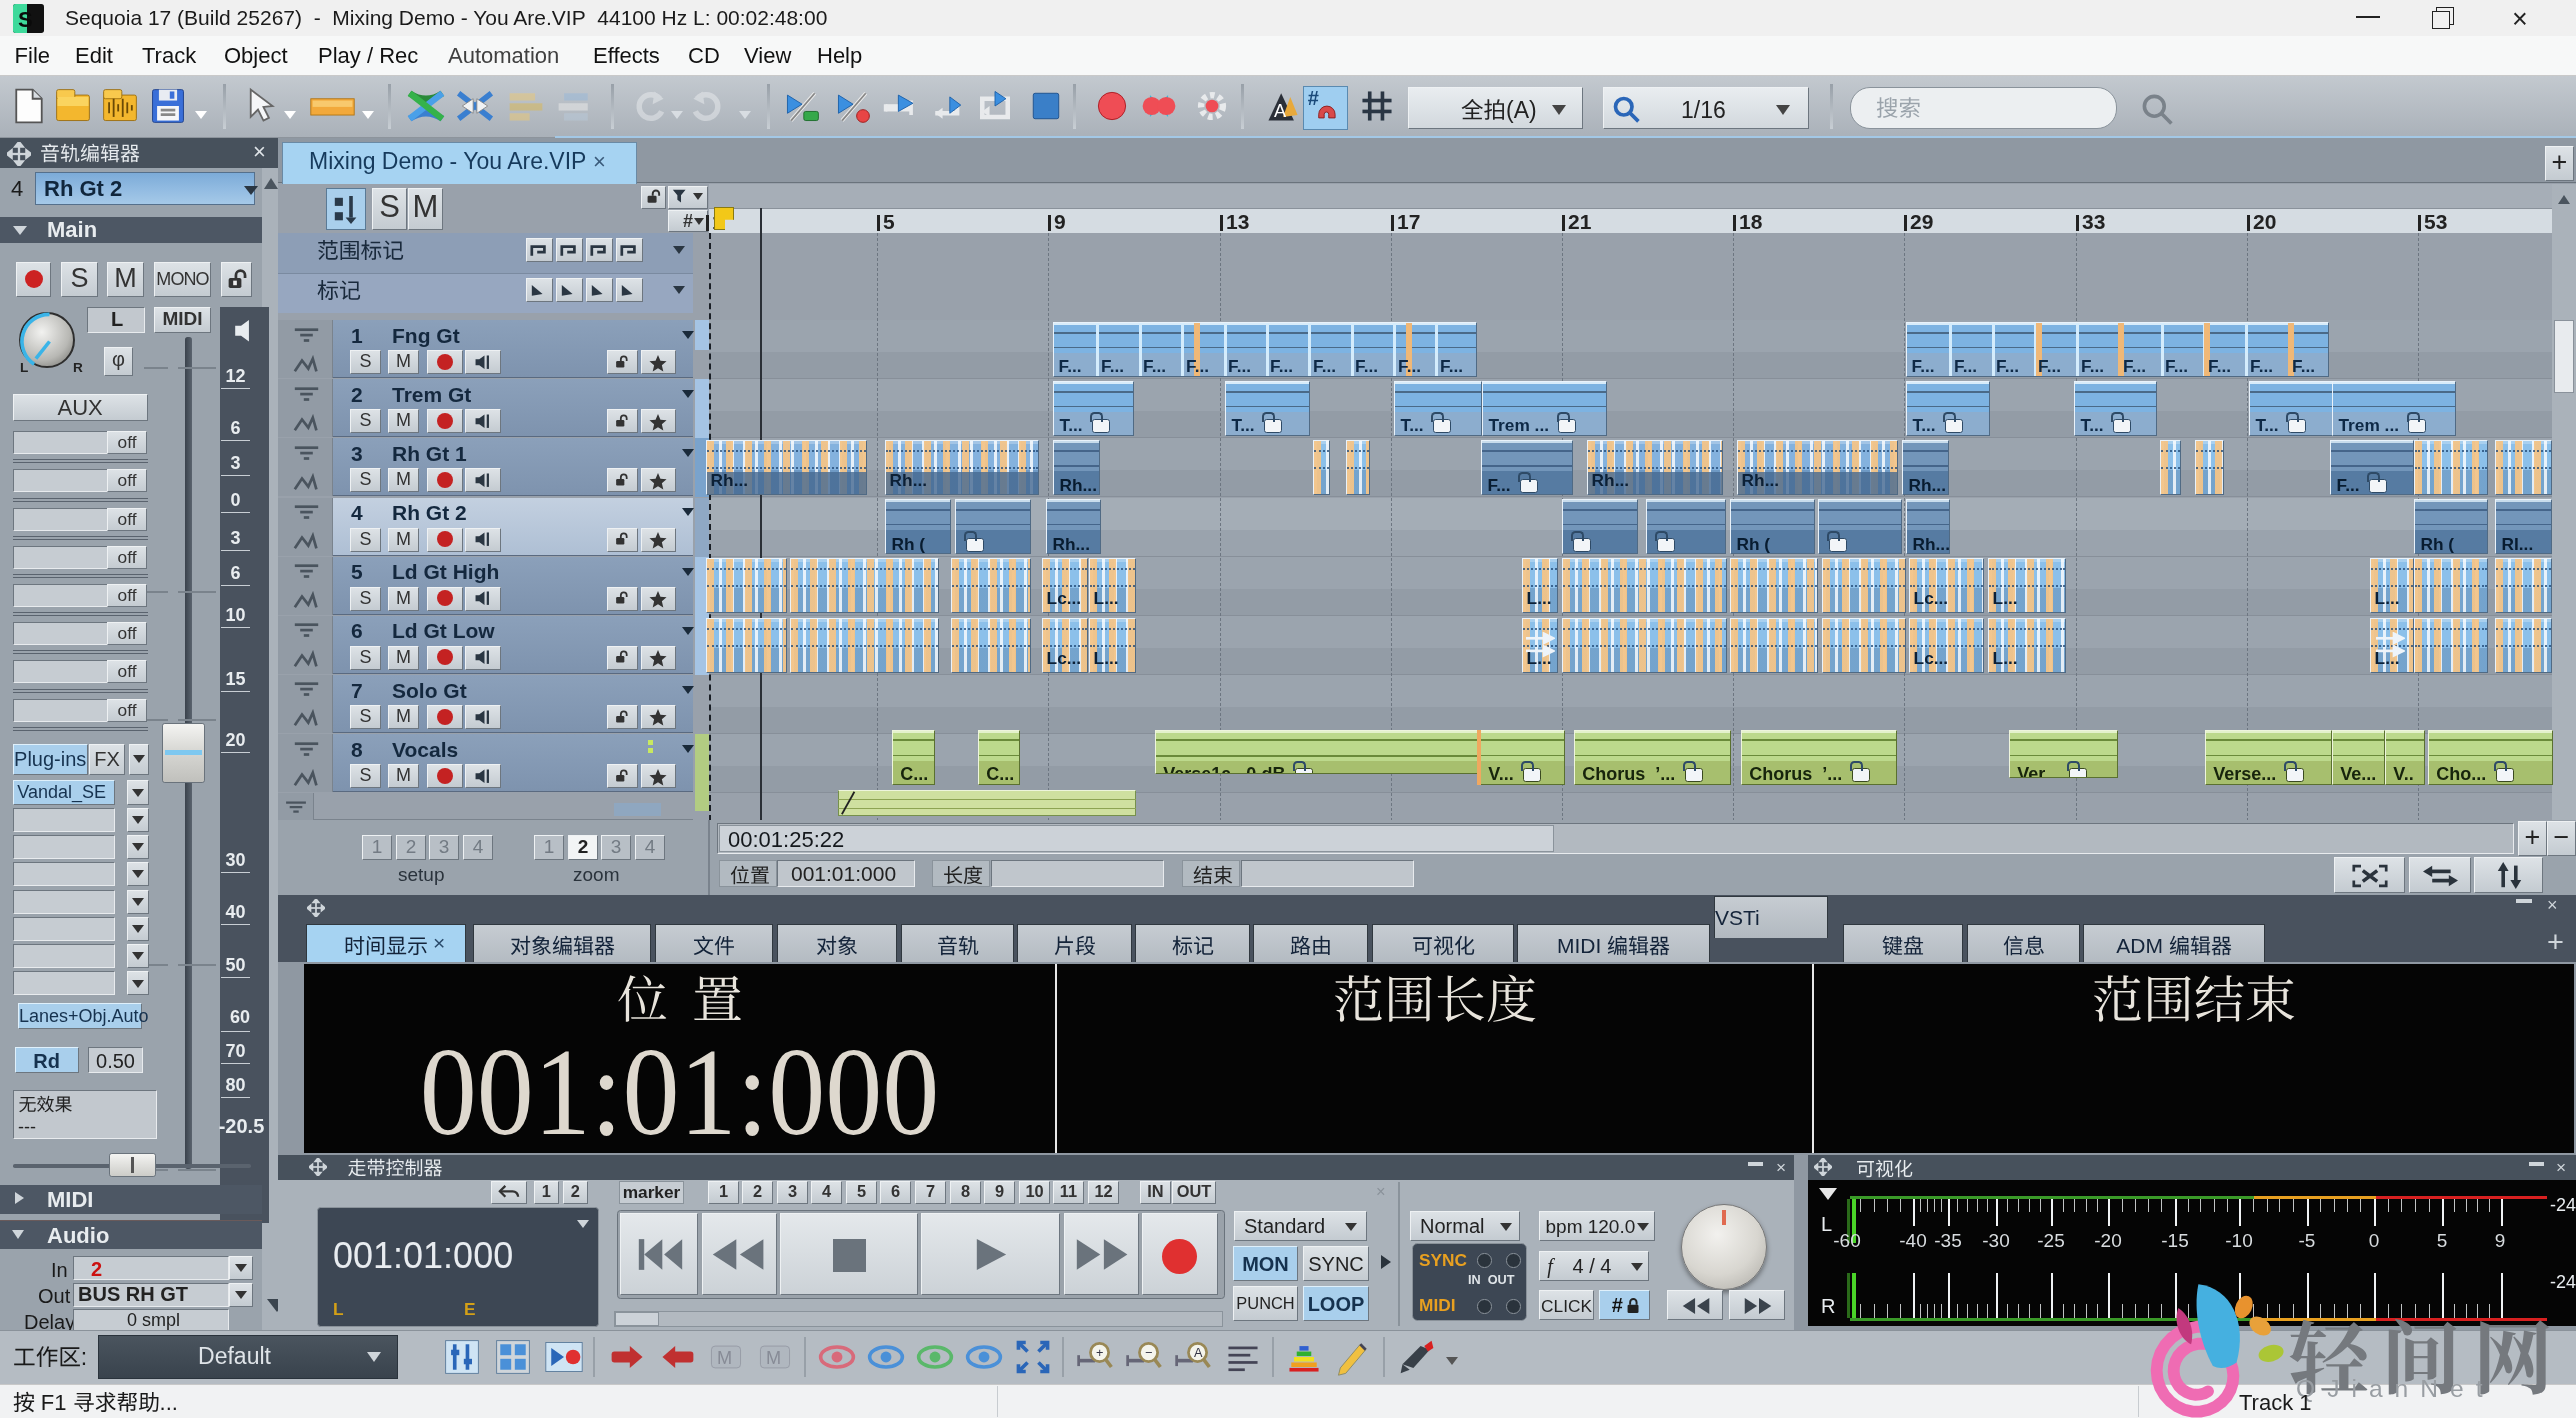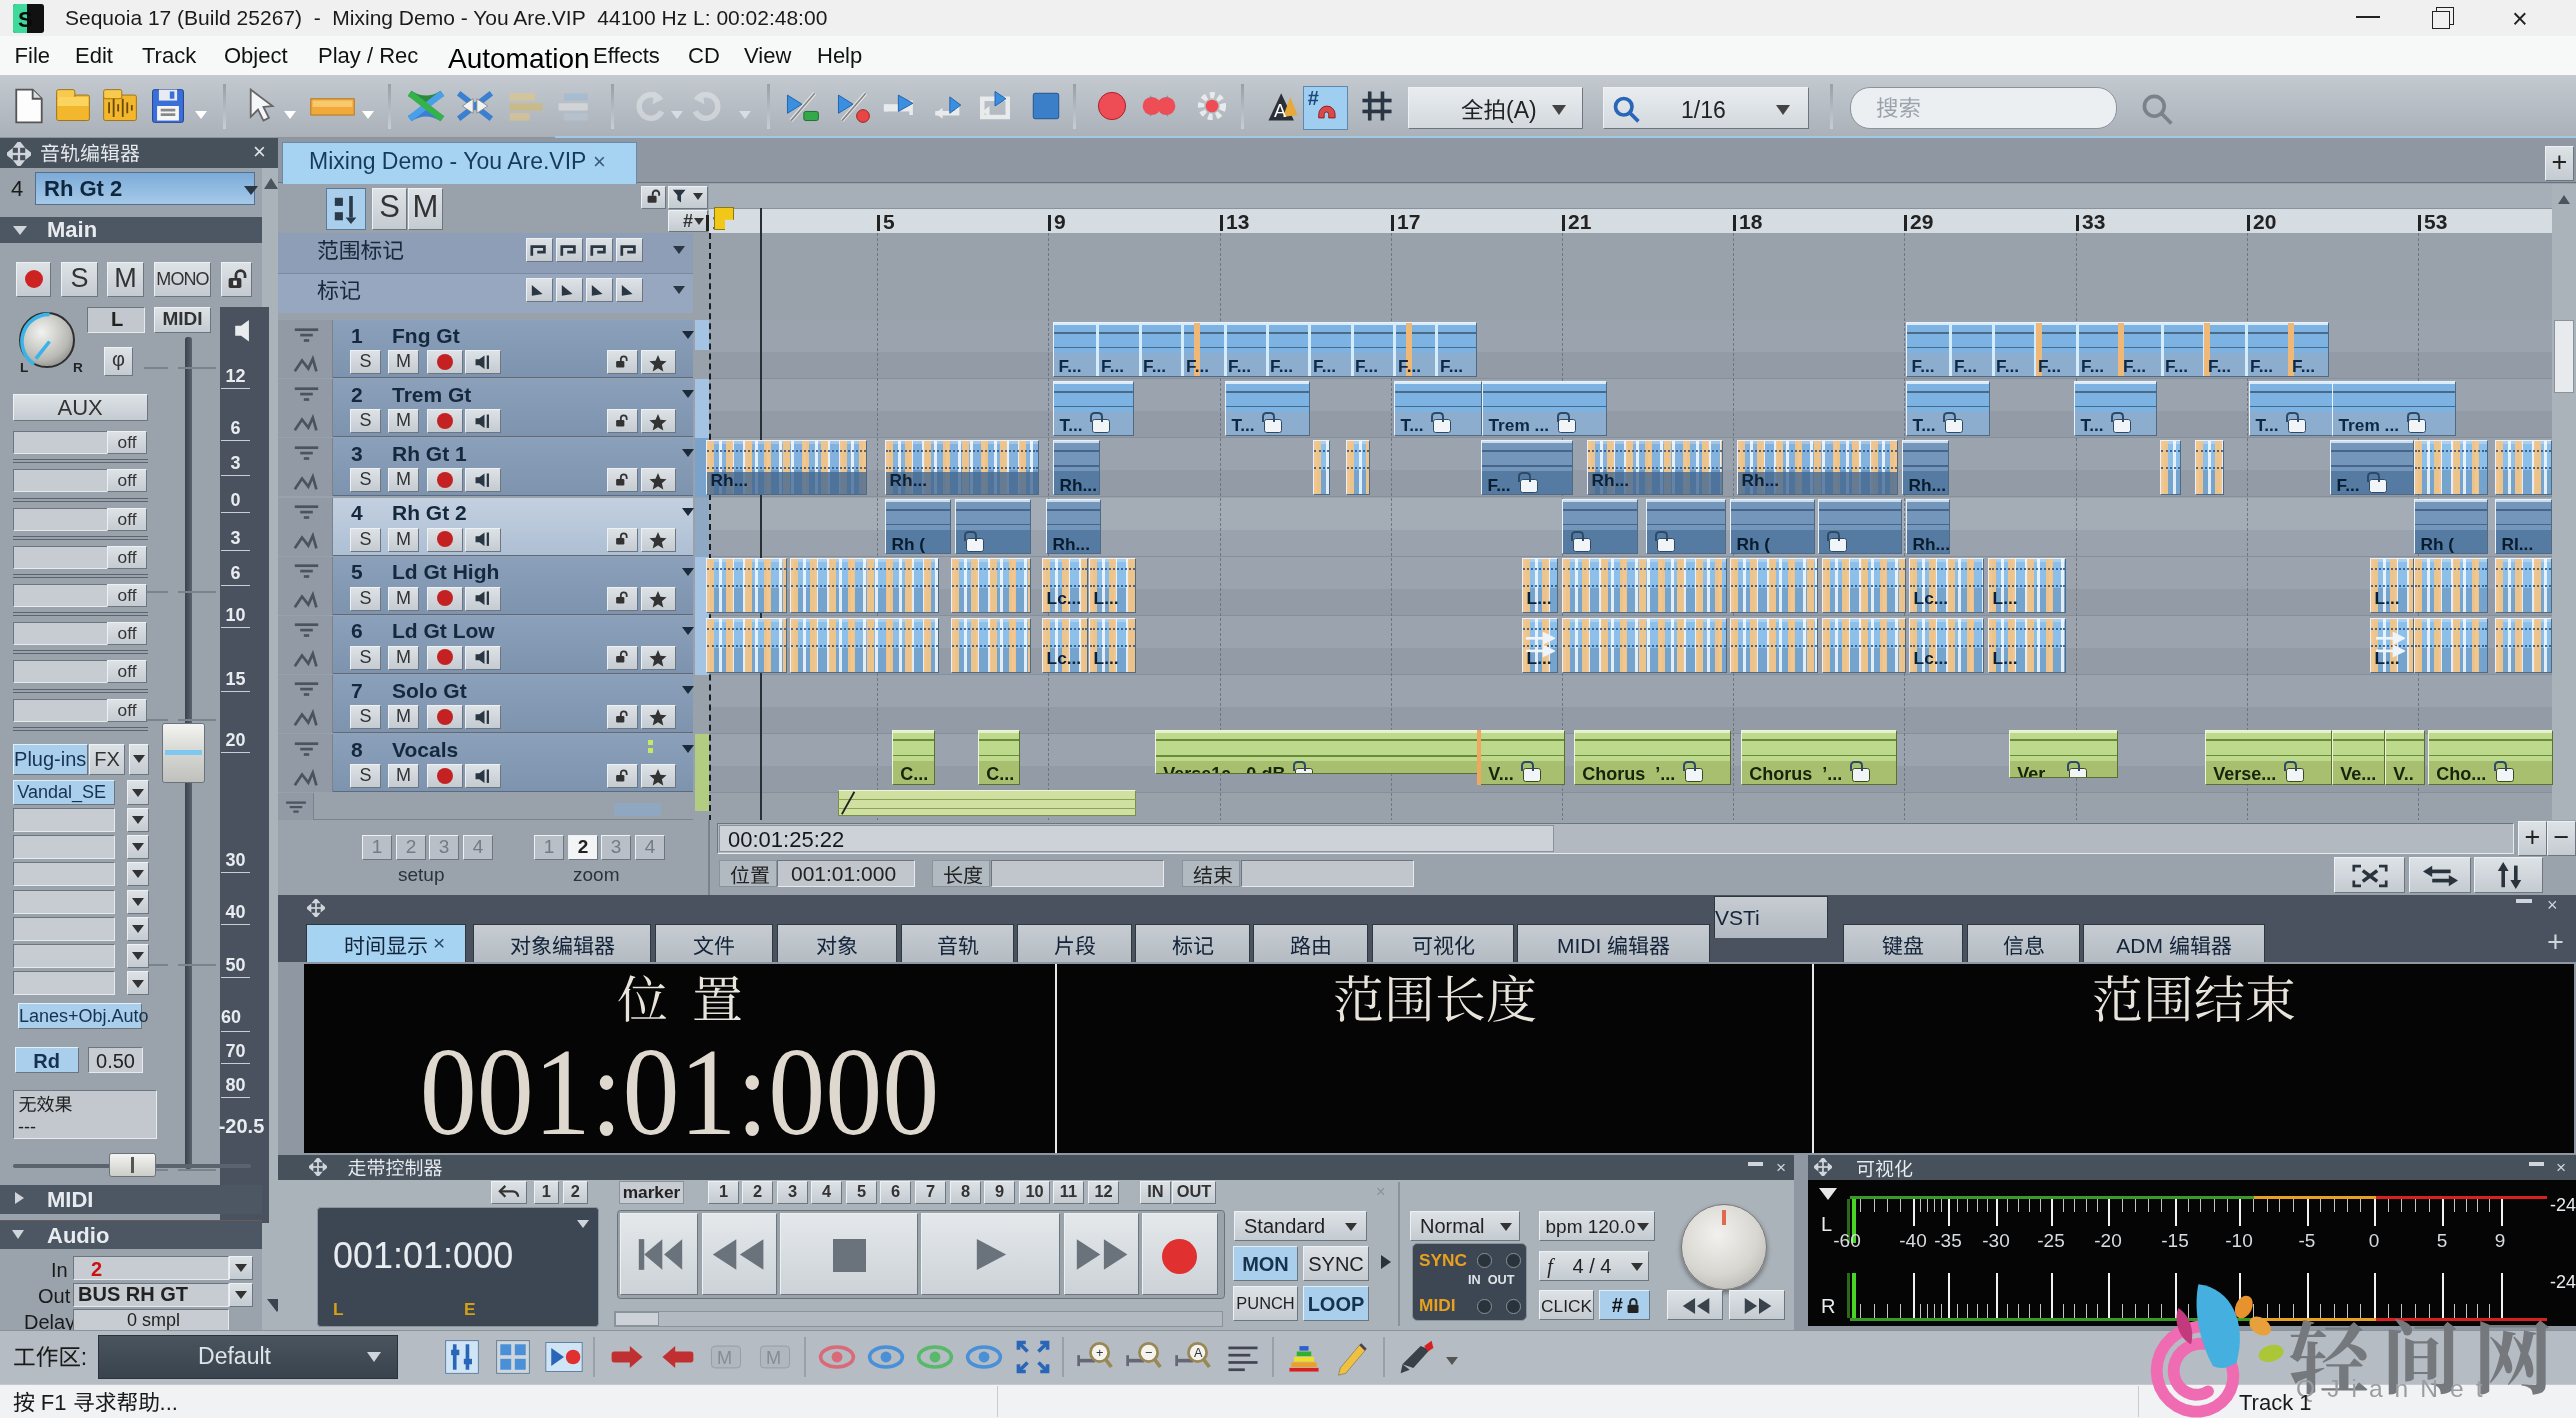--- a/index.html
+++ b/index.html
@@ -91,21 +91,21 @@
 <div class="ab" style="left:2356px;top:15.5px;width:24px;height:2.7px;background:#222"></div>
 <div class="ab" style="left:2436px;top:7.3px;width:18px;height:18px;border:1.8px solid #222"></div>
 <div class="ab" style="left:2432px;top:11px;width:18px;height:18px;border:1.8px solid #222;background:#f0f0f0"></div>
 <div class="ab" style="left:2512px;top:3.6px;font-size:27px;color:#222;font-weight:300">×</div>
 <div class="ab" style="left:0;top:36px;width:2576px;height:40px;background:#f7f8f8;border-bottom:0.9px solid #c9c9c9"></div>
 <div class="ab" style="left:14.6px;top:43px;font-size:22px;color:#111">File</div>
 <div class="ab" style="left:75px;top:43px;font-size:22px;color:#111">Edit</div>
 <div class="ab" style="left:142px;top:43px;font-size:22px;color:#111">Track</div>
 <div class="ab" style="left:224px;top:43px;font-size:22px;color:#111">Object</div>
 <div class="ab" style="left:318px;top:43px;font-size:22px;color:#111">Play / Rec</div>
-<div class="ab" style="left:448px;top:43px;font-size:28px;color:#000000">Automation</div>
+<div class="ab" style="left:448px;top:43px;font-size:22px;color:#404040">Automation</div>
 <div class="ab" style="left:593px;top:43px;font-size:22px;color:#111">Effects</div>
 <div class="ab" style="left:688px;top:43px;font-size:22px;color:#111">CD</div>
 <div class="ab" style="left:744px;top:43px;font-size:22px;color:#111">View</div>
 <div class="ab" style="left:817px;top:43px;font-size:22px;color:#111">Help</div>
 <div class="ab" style="left:0;top:76px;width:2576px;height:62px;background:linear-gradient(#c3c9cf,#aab1b9);border-bottom:0.9px solid #8d949c"></div>
 <div class="ab" style="left:9px;top:86px;width:40px;height:40px"><svg width="40" height="40" viewBox="0 0 44 44">
       <path d="M8 4h18l10 10v26H8z" fill="#fdfdfd" stroke="#555" stroke-width="2"></path>
       <path d="M26 4v10h10" fill="#d8dde2" stroke="#555" stroke-width="2"></path>
     </svg></div>
 <div class="ab" style="left:53px;top:86px;width:40px;height:40px"><svg width="40" height="40" viewBox="0 0 44 44">
@@ -344,21 +344,21 @@
 <div class="ab" style="left:221px;top:453px;width:29px;text-align:center;font-size:18px;font-weight:bold;color:#e8ecef;border-bottom:1.8px solid #c8ced4;padding-bottom:0.9px">3</div>
 <div class="ab" style="left:221px;top:490px;width:29px;text-align:center;font-size:18px;font-weight:bold;color:#e8ecef;border-bottom:1.8px solid #c8ced4;padding-bottom:0.9px">0</div>
 <div class="ab" style="left:221px;top:528px;width:29px;text-align:center;font-size:18px;font-weight:bold;color:#e8ecef;border-bottom:1.8px solid #c8ced4;padding-bottom:0.9px">3</div>
 <div class="ab" style="left:221px;top:563px;width:29px;text-align:center;font-size:18px;font-weight:bold;color:#e8ecef;border-bottom:1.8px solid #c8ced4;padding-bottom:0.9px">6</div>
 <div class="ab" style="left:221px;top:605px;width:29px;text-align:center;font-size:18px;font-weight:bold;color:#e8ecef;border-bottom:1.8px solid #c8ced4;padding-bottom:0.9px">10</div>
 <div class="ab" style="left:221px;top:669px;width:29px;text-align:center;font-size:18px;font-weight:bold;color:#e8ecef;border-bottom:1.8px solid #c8ced4;padding-bottom:0.9px">15</div>
 <div class="ab" style="left:221px;top:730px;width:29px;text-align:center;font-size:18px;font-weight:bold;color:#e8ecef;border-bottom:1.8px solid #c8ced4;padding-bottom:0.9px">20</div>
 <div class="ab" style="left:221px;top:850px;width:29px;text-align:center;font-size:18px;font-weight:bold;color:#e8ecef;border-bottom:1.8px solid #c8ced4;padding-bottom:0.9px">30</div>
 <div class="ab" style="left:221px;top:902px;width:29px;text-align:center;font-size:18px;font-weight:bold;color:#e8ecef;border-bottom:1.8px solid #c8ced4;padding-bottom:0.9px">40</div>
 <div class="ab" style="left:221px;top:955px;width:29px;text-align:center;font-size:18px;font-weight:bold;color:#e8ecef;border-bottom:1.8px solid #c8ced4;padding-bottom:0.9px">50</div>
-<div class="ab" style="left:221px;top:1007px;width:29px;text-align:left;font-size:18px;font-weight:bold;color:#e8ecef;border-bottom:1.8px solid #c8ced4;padding-bottom:3px">60</div>
+<div class="ab" style="left:221px;top:1007px;width:29px;text-align:right;font-size:18px;font-weight:bold;color:#e8ecef;border-bottom:1.8px solid #c8ced4;padding-bottom:3px">60</div>
 <div class="ab" style="left:221px;top:1041px;width:29px;text-align:center;font-size:18px;font-weight:bold;color:#e8ecef;border-bottom:1.8px solid #c8ced4;padding-bottom:0.9px">70</div>
 <div class="ab" style="left:221px;top:1075px;width:29px;text-align:center;font-size:18px;font-weight:bold;color:#e8ecef;border-bottom:1.8px solid #c8ced4;padding-bottom:0.9px">80</div>
 <div class="ab" style="left:218px;top:1115px;width:47px;text-align:center;font-size:20px;font-weight:bold;color:#e8ecef">-20.5</div>
 <div class="ab" style="left:185px;top:337px;width:7.3px;height:832px;background:linear-gradient(90deg,#3a424c,#5a636e);border-radius:2.7px"></div>
 <div class="ab" style="left:162px;top:723px;width:43px;height:60px;background:linear-gradient(#f4f4f2,#d8d8d4 45%,#c0c0bc);border:0.9px solid #6a737c;border-radius:2.7px"></div>
 <div class="ab" style="left:165px;top:750px;width:37px;height:4.5px;background:#7ec8f0"></div>
 <div class="ab" style="left:144px;top:367px;width:24px;height:1.8px;background:#7a838c"></div>
 <div class="ab" style="left:178px;top:367px;width:38px;height:1.8px;background:#7a838c"></div>
 <div class="ab" style="left:144px;top:591px;width:24px;height:1.8px;background:#7a838c"></div>
 <div class="ab" style="left:178px;top:591px;width:38px;height:1.8px;background:#7a838c"></div>

